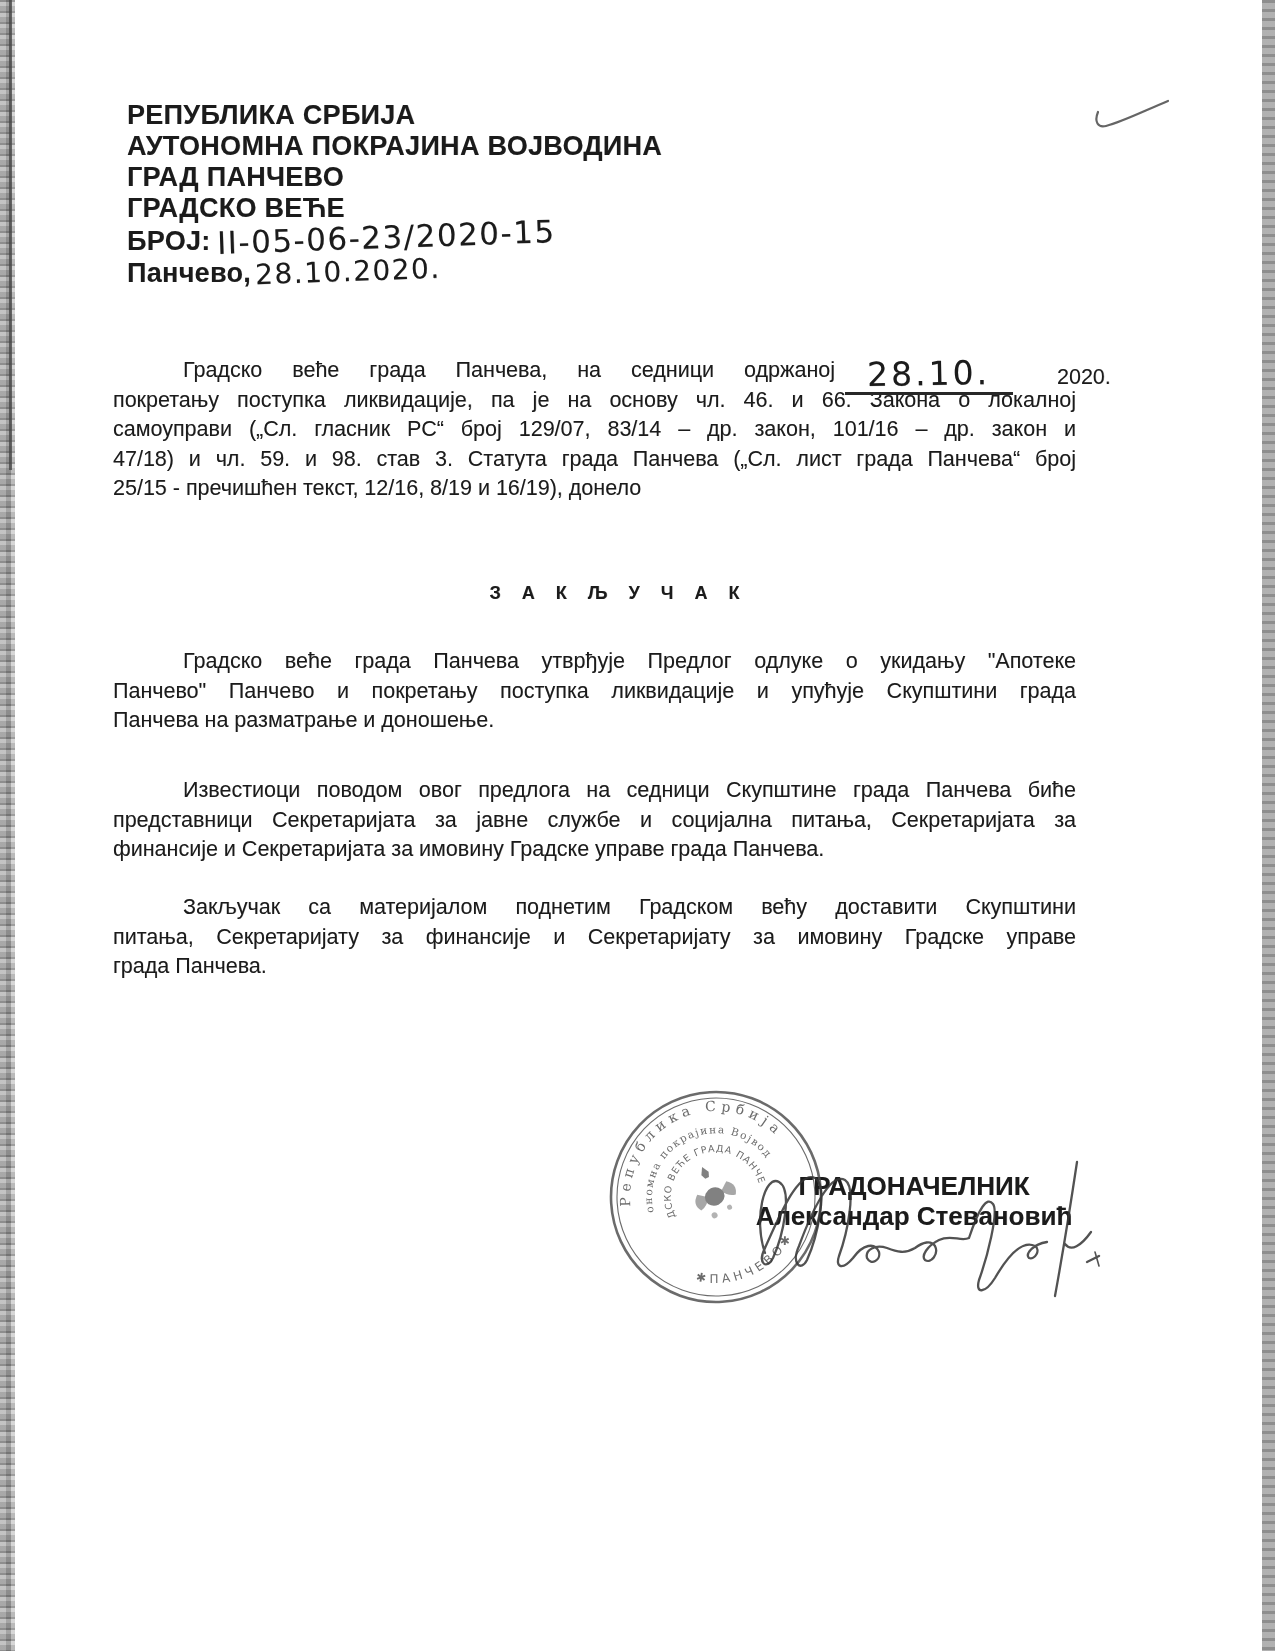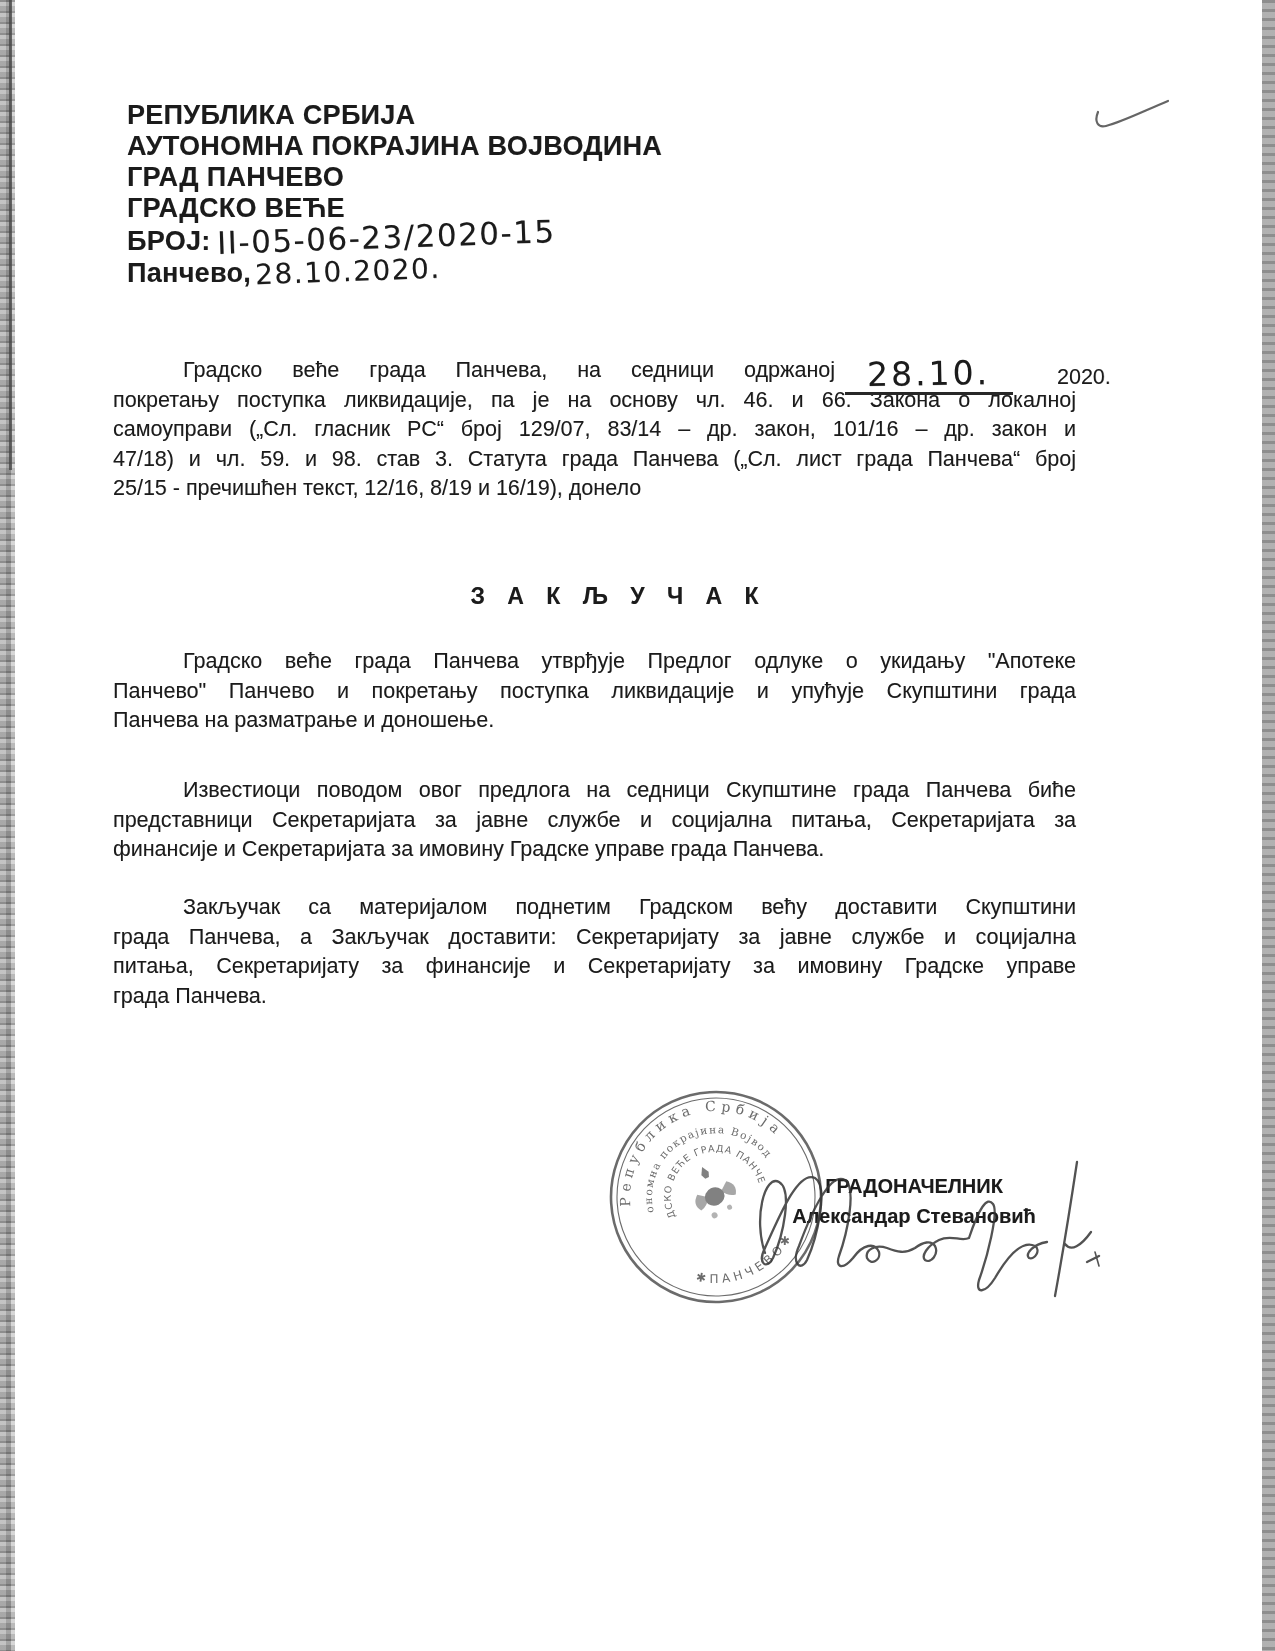--- a/index.html
+++ b/index.html
@@ -49,27 +49,27 @@
     vertical-align:top;
   }
   .seg-hw{
     position:absolute;left:732px;top:-12px;width:168px;height:48px;
     border-bottom:3px solid #272727;text-align:center;
   }
   .seg-hw .hw{font-size:33px;position:absolute;left:22px;bottom:3px;letter-spacing:3px;transform:rotate(-1deg);}
   .seg-year{position:absolute;left:908px;top:7px;margin-left:36px;}
   .heading{
     position:absolute;left:113px;top:583px;width:963px;text-align:center;
-    font-weight:bold;font-size:23px;letter-spacing:8px;transform:translateX(24px);
+    font-weight:bold;font-size:18px;letter-spacing:8px;transform:translateX(24px);
     text-shadow:.3px .3px .3px rgba(50,50,50,.4);
   }
   
   .sig{
     position:absolute;left:688px;top:1171px;width:452px;text-align:center;
-    font-weight:bold;font-size:20px;line-height:30px;z-index:1;white-space:nowrap;
+    font-weight:bold;font-size:26px;line-height:30px;z-index:1;white-space:nowrap;
     text-shadow:.3px .3px .3px rgba(50,50,50,.35);
   }
   .stamp-svg{position:absolute;left:594px;top:1075px;z-index:2;filter:blur(.35px);opacity:.82;}
   .sign-svg{position:absolute;left:735px;top:1148px;z-index:3;}
   .check-svg{position:absolute;left:1088px;top:96px;z-index:1;}
 </style>
 </head>
 <body>
 
 <div class="edge-left"></div>
@@ -111,21 +111,20 @@
 </div>
 
 <div class="col" style="top:776px;">
   <div class="jline indent">Известиоци поводом овог предлога на седници Скупштине града Панчева биће</div>
   <div class="jline">представници Секретаријата за јавне службе и социјална питања, Секретаријата за</div>
   <div class="jline last">финансије и Секретаријата за имовину Градске управе града Панчева.</div>
 </div>
 
 <div class="col" style="top:893px;">
   <div class="jline indent">Закључак са материјалом поднетим Градском већу доставити Скупштини</div>
-  <div class="jline">града Панчева, а Закључак доставити: Секретаријату за јавне службе и социјална</div>
   <div class="jline">питања, Секретаријату за финансије и Секретаријату за имовину Градске управе</div>
   <div class="jline last">града Панчева.</div>
 </div>
 
 <svg class="stamp-svg" width="244" height="244" viewBox="0 0 244 244">
   <g transform="rotate(-25 122 122)" fill="none" stroke="#4b4b4b">
     <circle cx="122" cy="122" r="105" stroke-width="2.6"></circle>
     <circle cx="122" cy="122" r="99" stroke-width="1.1"></circle>
     <defs>
       <path id="arcTop" d="M41.2,92.6 A86,86 0 0 1 202.8,92.6"></path>

